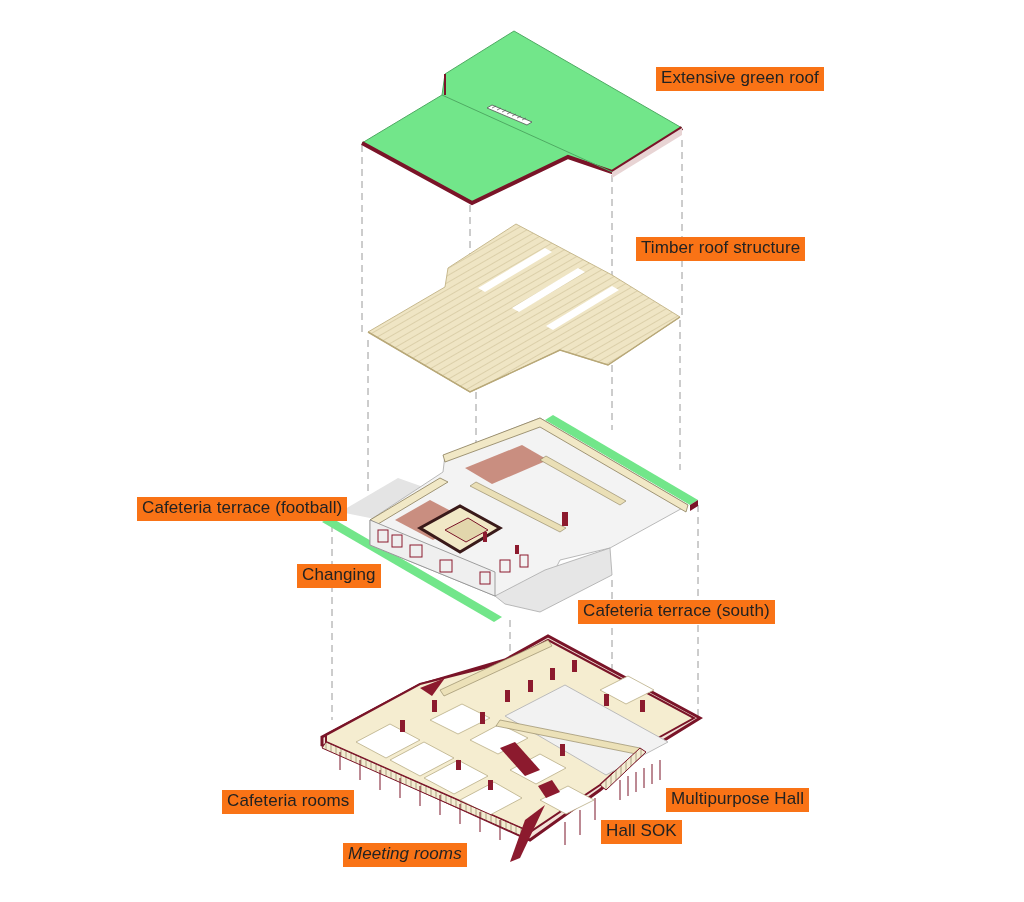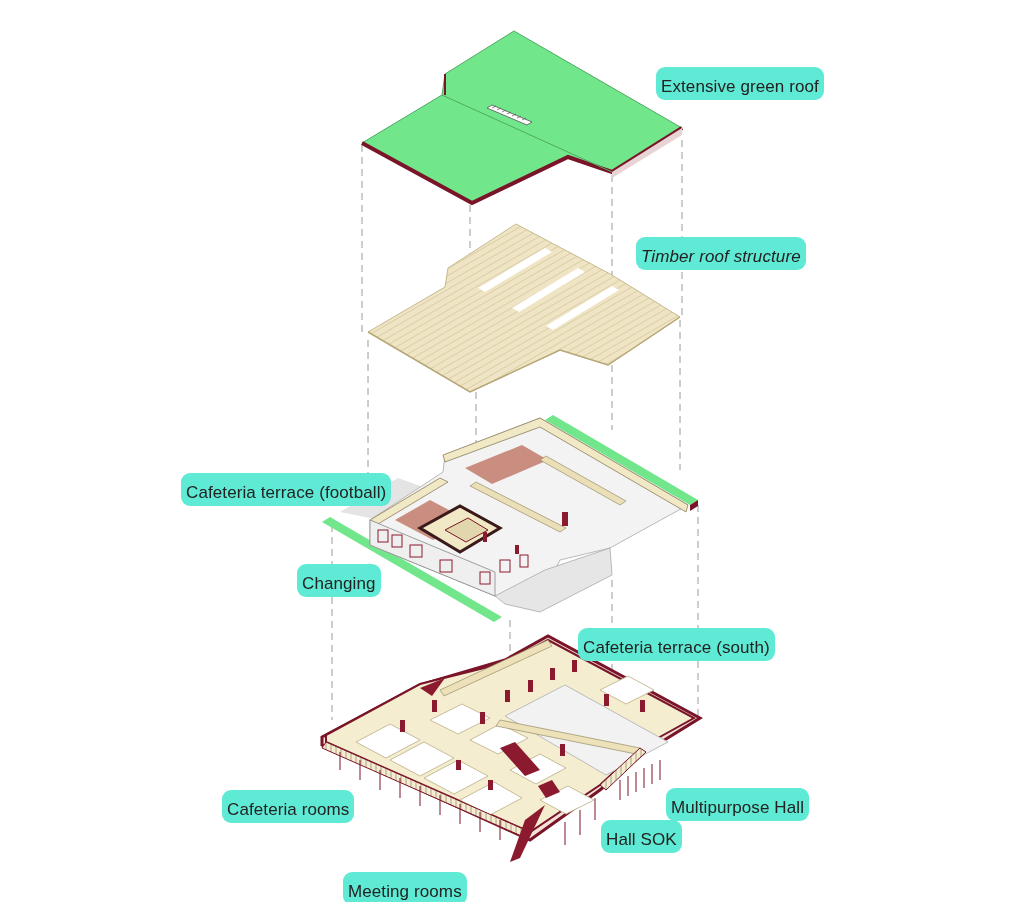--- a/index.html
+++ b/index.html
@@ -1,21 +1,21 @@
 <!DOCTYPE html>
 <html><head>
 <meta charset="utf-8">
 <style>
   html, body { margin: 0; padding: 0; background: #ffffff; }
   body { width: 1024px; height: 902px; position: relative; overflow: hidden;
          font-family: "Liberation Sans", "DejaVu Sans", sans-serif; }
   #diagram { position: absolute; left: 0; top: 0; width: 1024px; height: 902px; }
-  .label { position: absolute; background: #5eead4; color: #222222;
-           font-size: 17px; line-height: 22px; padding: 9px 5px 2px 5px;
-           white-space: nowrap; letter-spacing: 0.1px; border-radius: 9px; }
+  .label { position: absolute; background: #f97316; color: #222222;
+           font-size: 17px; line-height: 22px; padding: 0 5px 2px 5px;
+           white-space: nowrap; letter-spacing: 0.1px; }
 </style>
 </head>
 <body>
 
 <svg id="diagram" viewBox="0 0 1024 902" xmlns="http://www.w3.org/2000/svg">
   <defs>
     <pattern id="timberPat" width="6" height="6" patternUnits="userSpaceOnUse" patternTransform="rotate(-30)">
       <rect width="6" height="6" fill="#efe5c4"></rect>
       <line x1="0" y1="0" x2="6" y2="0" stroke="#c7b98e" stroke-width="1"></line>
     </pattern>
@@ -176,20 +176,20 @@
         <line x1="480" y1="812" x2="480" y2="832"></line>
       <line x1="500" y1="820" x2="500" y2="840"></line>
         <line x1="565" y1="822" x2="565" y2="845"></line>
       <line x1="580" y1="810" x2="580" y2="835"></line>
         <line x1="595" y1="798" x2="595" y2="820"></line>
     </g>
   </g>
 </svg>
 
 <div class="label" style="left:656px; top:67px;">Extensive green roof</div>
-<div class="label" style="left:636px; top:237px;font-style:italic;">Timber roof structure</div>
-<div class="label" style="left:137px; top:473px;margin-left:44px;">Cafeteria terrace (football)</div>
+<div class="label" style="left:636px; top:237px;">Timber roof structure</div>
+<div class="label" style="left:137px; top:497px;">Cafeteria terrace (football)</div>
 <div class="label" style="left:297px; top:564px;">Changing</div>
-<div class="label" style="left:578px; top:600px;margin-top:28px;">Cafeteria terrace (south)</div>
+<div class="label" style="left:578px; top:600px;">Cafeteria terrace (south)</div>
 <div class="label" style="left:222px; top:790px;">Cafeteria rooms</div>
 <div class="label" style="left:666px; top:788px;">Multipurpose Hall</div>
 <div class="label" style="left:601px; top:820px;">Hall SOK</div>
-<div class="label" style="left:343px; top:872px;">Meeting rooms</div>
+<div class="label" style="left:343px; top:843px;font-style:italic;">Meeting rooms</div>
 
 </body></html>

